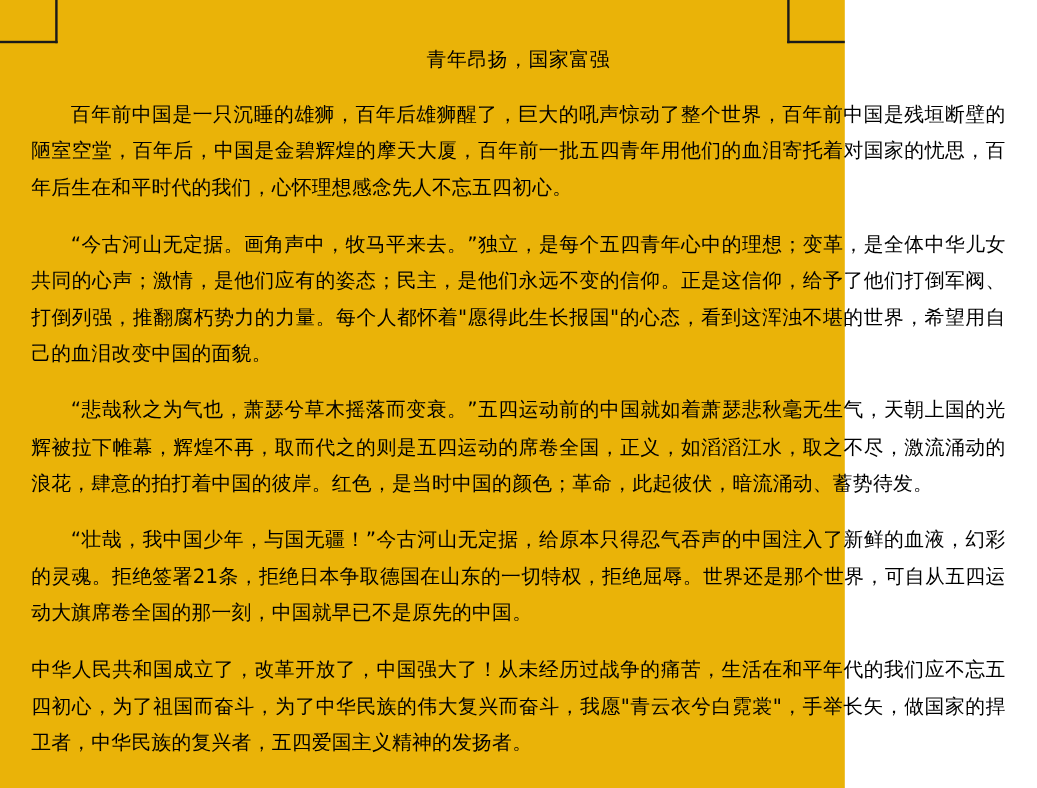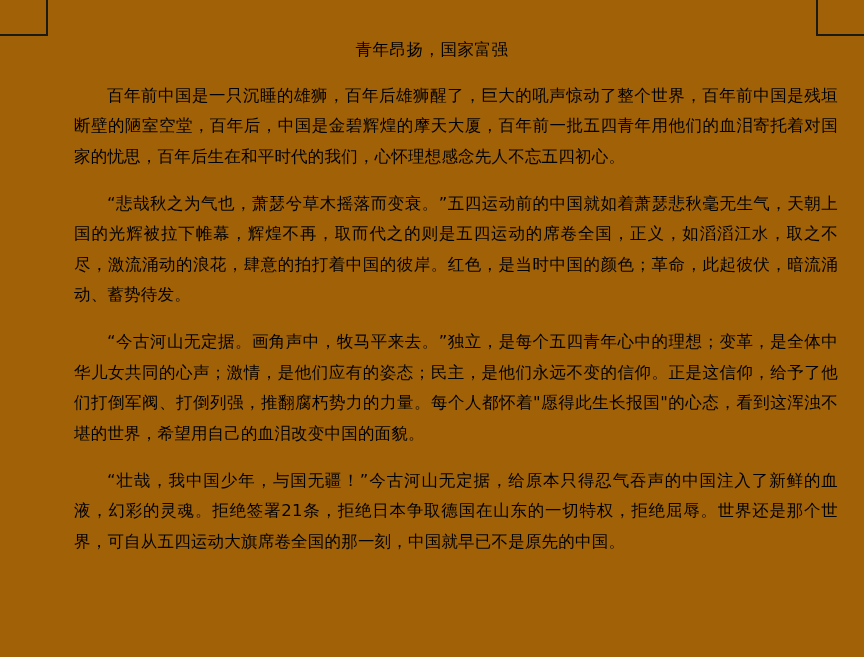--- a/index.html
+++ b/index.html
@@ -9,23 +9,23 @@
   }
   body {
     width: 864px;
     height: 657px;
     overflow: hidden;
     font-family: "DejaVu Sans", "Liberation Sans", sans-serif;
     color: #000000;
   }
   .page {
     position: relative;
-    width: 864px;
+    width: 704px;
     height: 657px;
-    background: #a16207;
+    background: #eab308;
   }
   
   .crop-mark {
     position: absolute;
     width: 46px;
     height: 34px;
   }
   .crop-mark.tl {
     left: 0px;
     top: 0px;
@@ -50,21 +50,20 @@
     line-height: 28px;
     letter-spacing: 0.5px;
     margin-bottom: 2px;
   }
   .para {
     font-size: 16.5px;
     line-height: 30.5px;
     text-align: justify;
     text-justify: inter-ideograph;
     letter-spacing: 0.2px;
-    margin-left: 48px;
   }
   .para.indent {
     text-indent: 2em;
   }
   .para.noindent {
     text-indent: 0;
   }
 </style>
 </head>
 <body>
@@ -73,21 +72,22 @@
 
   <div class="crop-mark tl"></div>
   <div class="crop-mark tr"></div>
 
   <div class="doc-body">
 
     <div class="doc-title">青年昂扬，国家富强</div>
 
     <p class="para indent">百年前中国是一只沉睡的雄狮，百年后雄狮醒了，巨大的吼声惊动了整个世界，百年前中国是残垣断壁的陋室空堂，百年后，中国是金碧辉煌的摩天大厦，百年前一批五四青年用他们的血泪寄托着对国家的忧思，百年后生在和平时代的我们，心怀理想感念先人不忘五四初心。</p>
 
+    <p class="para indent">“今古河山无定据。画角声中，牧马平来去。”独立，是每个五四青年心中的理想；变革，是全体中华儿女共同的心声；激情，是他们应有的姿态；民主，是他们永远不变的信仰。正是这信仰，给予了他们打倒军阀、打倒列强，推翻腐朽势力的力量。每个人都怀着"愿得此生长报国"的心态，看到这浑浊不堪的世界，希望用自己的血泪改变中国的面貌。</p>
+
     <p class="para indent">“悲哉秋之为气也，萧瑟兮草木摇落而变衰。”五四运动前的中国就如着萧瑟悲秋毫无生气，天朝上国的光辉被拉下帷幕，辉煌不再，取而代之的则是五四运动的席卷全国，正义，如滔滔江水，取之不尽，激流涌动的浪花，肆意的拍打着中国的彼岸。红色，是当时中国的颜色；革命，此起彼伏，暗流涌动、蓄势待发。</p>
-
-    <p class="para indent">“今古河山无定据。画角声中，牧马平来去。”独立，是每个五四青年心中的理想；变革，是全体中华儿女共同的心声；激情，是他们应有的姿态；民主，是他们永远不变的信仰。正是这信仰，给予了他们打倒军阀、打倒列强，推翻腐朽势力的力量。每个人都怀着"愿得此生长报国"的心态，看到这浑浊不堪的世界，希望用自己的血泪改变中国的面貌。</p>
 
     <p class="para indent">“壮哉，我中国少年，与国无疆！”今古河山无定据，给原本只得忍气吞声的中国注入了新鲜的血液，幻彩的灵魂。拒绝签署21条，拒绝日本争取德国在山东的一切特权，拒绝屈辱。世界还是那个世界，可自从五四运动大旗席卷全国的那一刻，中国就早已不是原先的中国。</p>
 
+    <p class="para noindent">中华人民共和国成立了，改革开放了，中国强大了！从未经历过战争的痛苦，生活在和平年代的我们应不忘五四初心，为了祖国而奋斗，为了中华民族的伟大复兴而奋斗，我愿"青云衣兮白霓裳"，手举长矢，做国家的捍卫者，中华民族的复兴者，五四爱国主义精神的发扬者。</p>
 
   </div>
 </div>
 
 </body></html>

